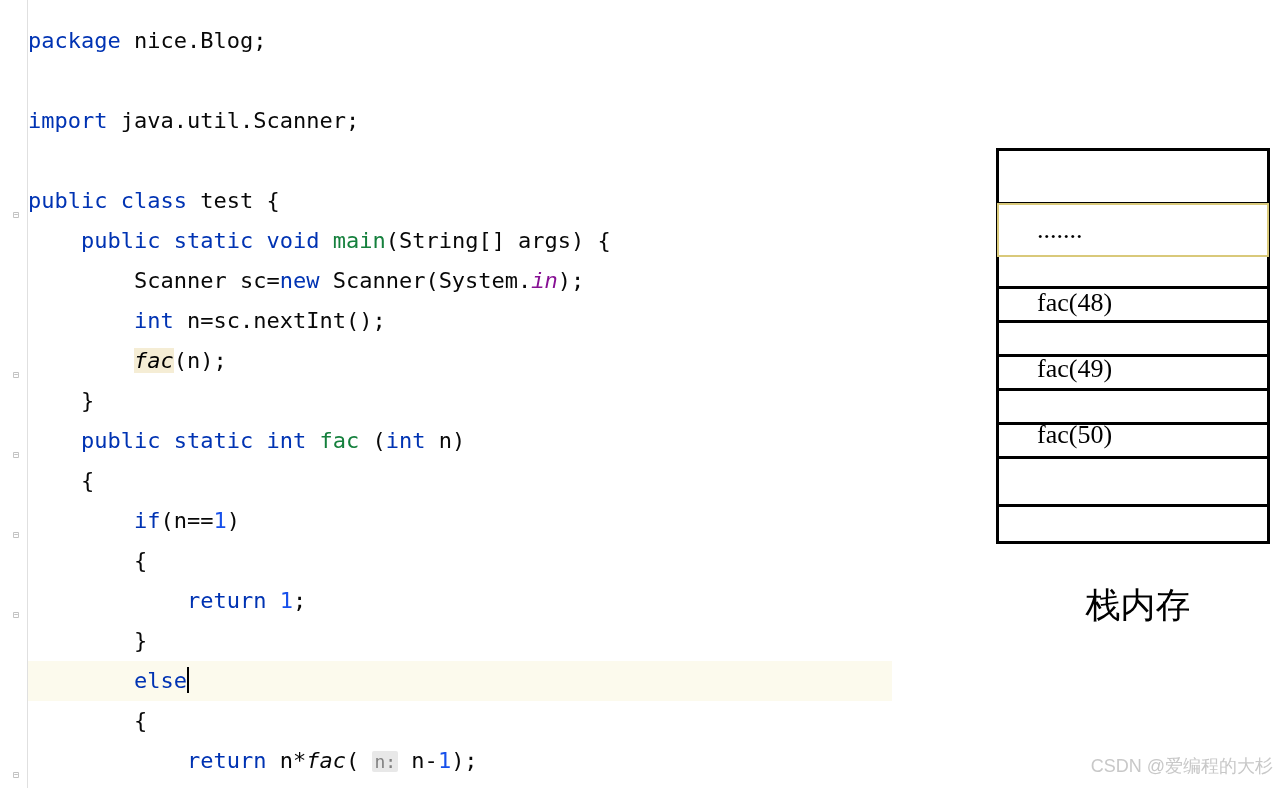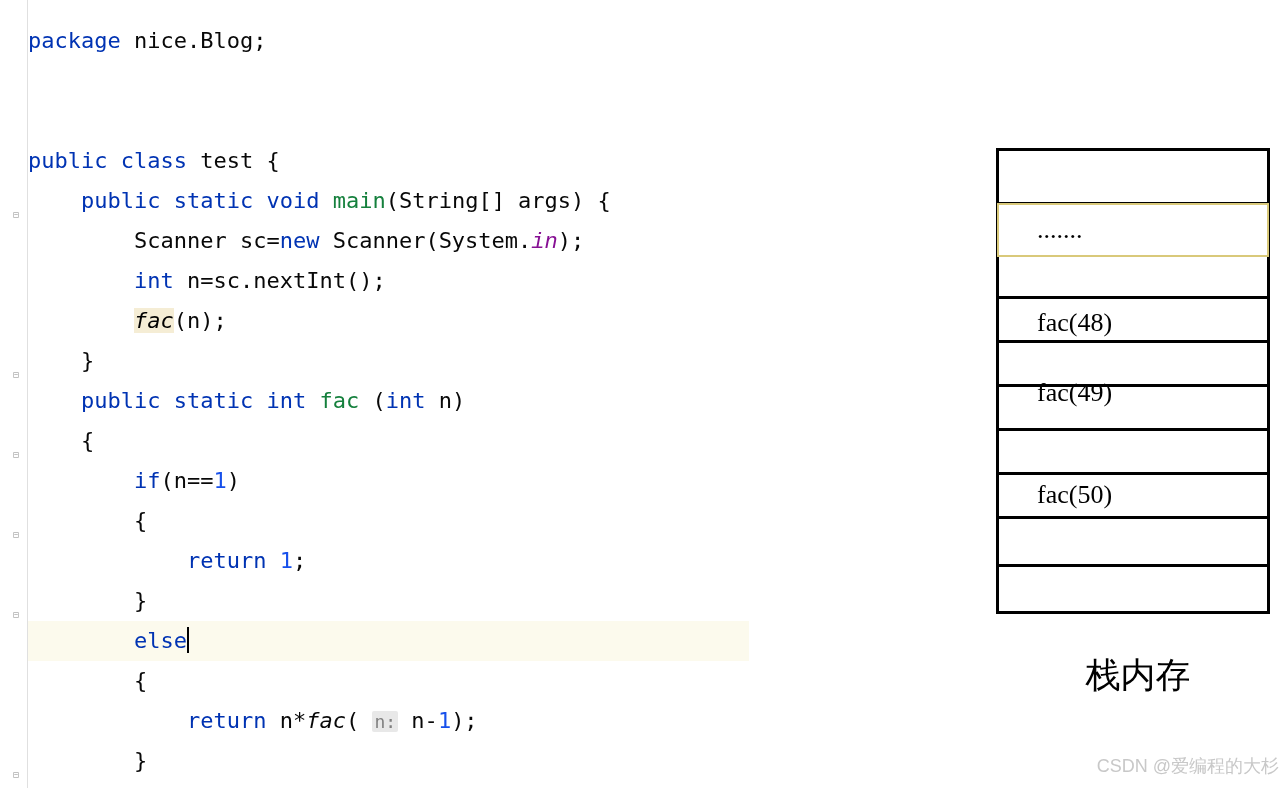--- a/index.html
+++ b/index.html
@@ -68,21 +68,21 @@
     .highlight-bg {
       background: #f5edd5;
       display: inline;
     }
     .highlight-italic {
       font-style: italic;
     }
     .line-highlight {
       background: #fcfaed;
       display: block;
-      width: 721px;
+      width: 864px;
     }
     .param-hint {
       background: #e8e8e8;
       color: #808080;
       font-size: 18px;
       padding: 0 2px;
       border-radius: 2px;
     }
     .cursor {
       display: inline-block;
@@ -105,21 +105,21 @@
     .stack-cell {
       height: 54px;
       border-bottom: 3px solid #000;
       padding-left: 38px;
       font-family: 'SimSun', serif;
       font-size: 26px;
       display: flex;
       align-items: center;
     }
     .stack-cell.half {
-      height: 44px;
+      height: 34px;
     }
     .stack-cell:last-child {
       border-bottom: none;
     }
     .stack-cell.dots-cell {
       border: 2px solid #d9c97a;
       margin: -2px;
       position: relative;
       z-index: 1;
       background: #fff;
@@ -128,41 +128,42 @@
     .stack-label {
       text-align: center;
       font-family: 'SimSun', serif;
       font-size: 35px;
       margin-top: 38px;
       margin-left: 10px;
     }
     .watermark {
       position: absolute;
       bottom: 10px;
-      right: 9px;
+      right: 15px;
       color: #c8c8c8;
       font-size: 18px;
       font-family: Arial, sans-serif;
     }
   </style>
 </head>
 <body>
 
 <div class="editor-area">
   <div class="gutter">
     <div class="fold-marker" style="top:208px">⊟</div>
     <div class="fold-marker" style="top:368px">⊟</div>
     <div class="fold-marker" style="top:448px">⊟</div>
     <div class="fold-marker" style="top:528px">⊟</div>
     <div class="fold-marker" style="top:608px">⊟</div>
     <div class="fold-marker" style="top:768px">⊟</div>
   </div>
   <div class="code-content">
     <div class="code-line"><span class="keyword">package</span><span class="plain"> nice.Blog;</span></div>
     <div class="code-line"></div>
+    <div class="code-line"><span class="keyword">import</span><span class="plain"> java.util.Scanner;</span></div>
     <div class="code-line"></div>
     <div class="code-line"><span class="keyword">public</span><span> </span><span class="keyword">class</span><span class="plain"> test {</span></div>
     <div class="code-line"><span>    </span><span class="keyword">public</span><span> </span><span class="keyword">static</span><span> </span><span class="keyword">void</span><span> </span><span class="method-name">main</span><span class="plain">(String[] args) {</span></div>
     <div class="code-line"><span>        </span><span class="plain">Scanner sc=</span><span class="keyword">new</span><span class="plain"> Scanner(System.</span><span class="static-field">in</span><span class="plain">);</span></div>
     <div class="code-line"><span>        </span><span class="keyword">int</span><span class="plain"> n=sc.nextInt();</span></div>
     <div class="code-line"><span>        </span><span class="highlight-bg highlight-italic">fac</span><span class="plain">(n);</span></div>
     <div class="code-line"><span>    </span><span class="plain">}</span></div>
     <div class="code-line"><span>    </span><span class="keyword">public</span><span> </span><span class="keyword">static</span><span> </span><span class="keyword">int</span><span> </span><span class="method-name">fac</span><span class="plain"> (</span><span class="keyword">int</span><span class="plain"> n)</span></div>
     <div class="code-line"><span>    </span><span class="plain">{</span></div>
     <div class="code-line"><span>        </span><span class="keyword">if</span><span class="plain">(n==</span><span class="number">1</span><span class="plain">)</span></div>
@@ -176,21 +177,21 @@
   </div>
 </div>
 
 <div class="stack-diagram">
   <div class="stack-box">
     <div class="stack-cell"></div>
     <div class="stack-cell dots-cell">.......</div>
     <div class="stack-cell half"></div>
     <div class="stack-cell half" style="align-items:flex-end;padding-bottom:2px">fac(48)</div>
     <div class="stack-cell half"></div>
-    <div class="stack-cell half" style="align-items:flex-end;padding-bottom:20px">fac(49)</div>
+    <div class="stack-cell half" style="align-items:flex-end;padding-bottom:4px">fac(49)</div>
     <div class="stack-cell half"></div>
     <div class="stack-cell half" style="align-items:flex-end;padding-bottom:6px">fac(50)</div>
     <div class="stack-cell" style="height:48px"></div>
     <div class="stack-cell half"></div>
   </div>
   <div class="stack-label">栈内存</div>
 </div>
 
 <div class="watermark">CSDN @爱编程的大杉</div>
 

